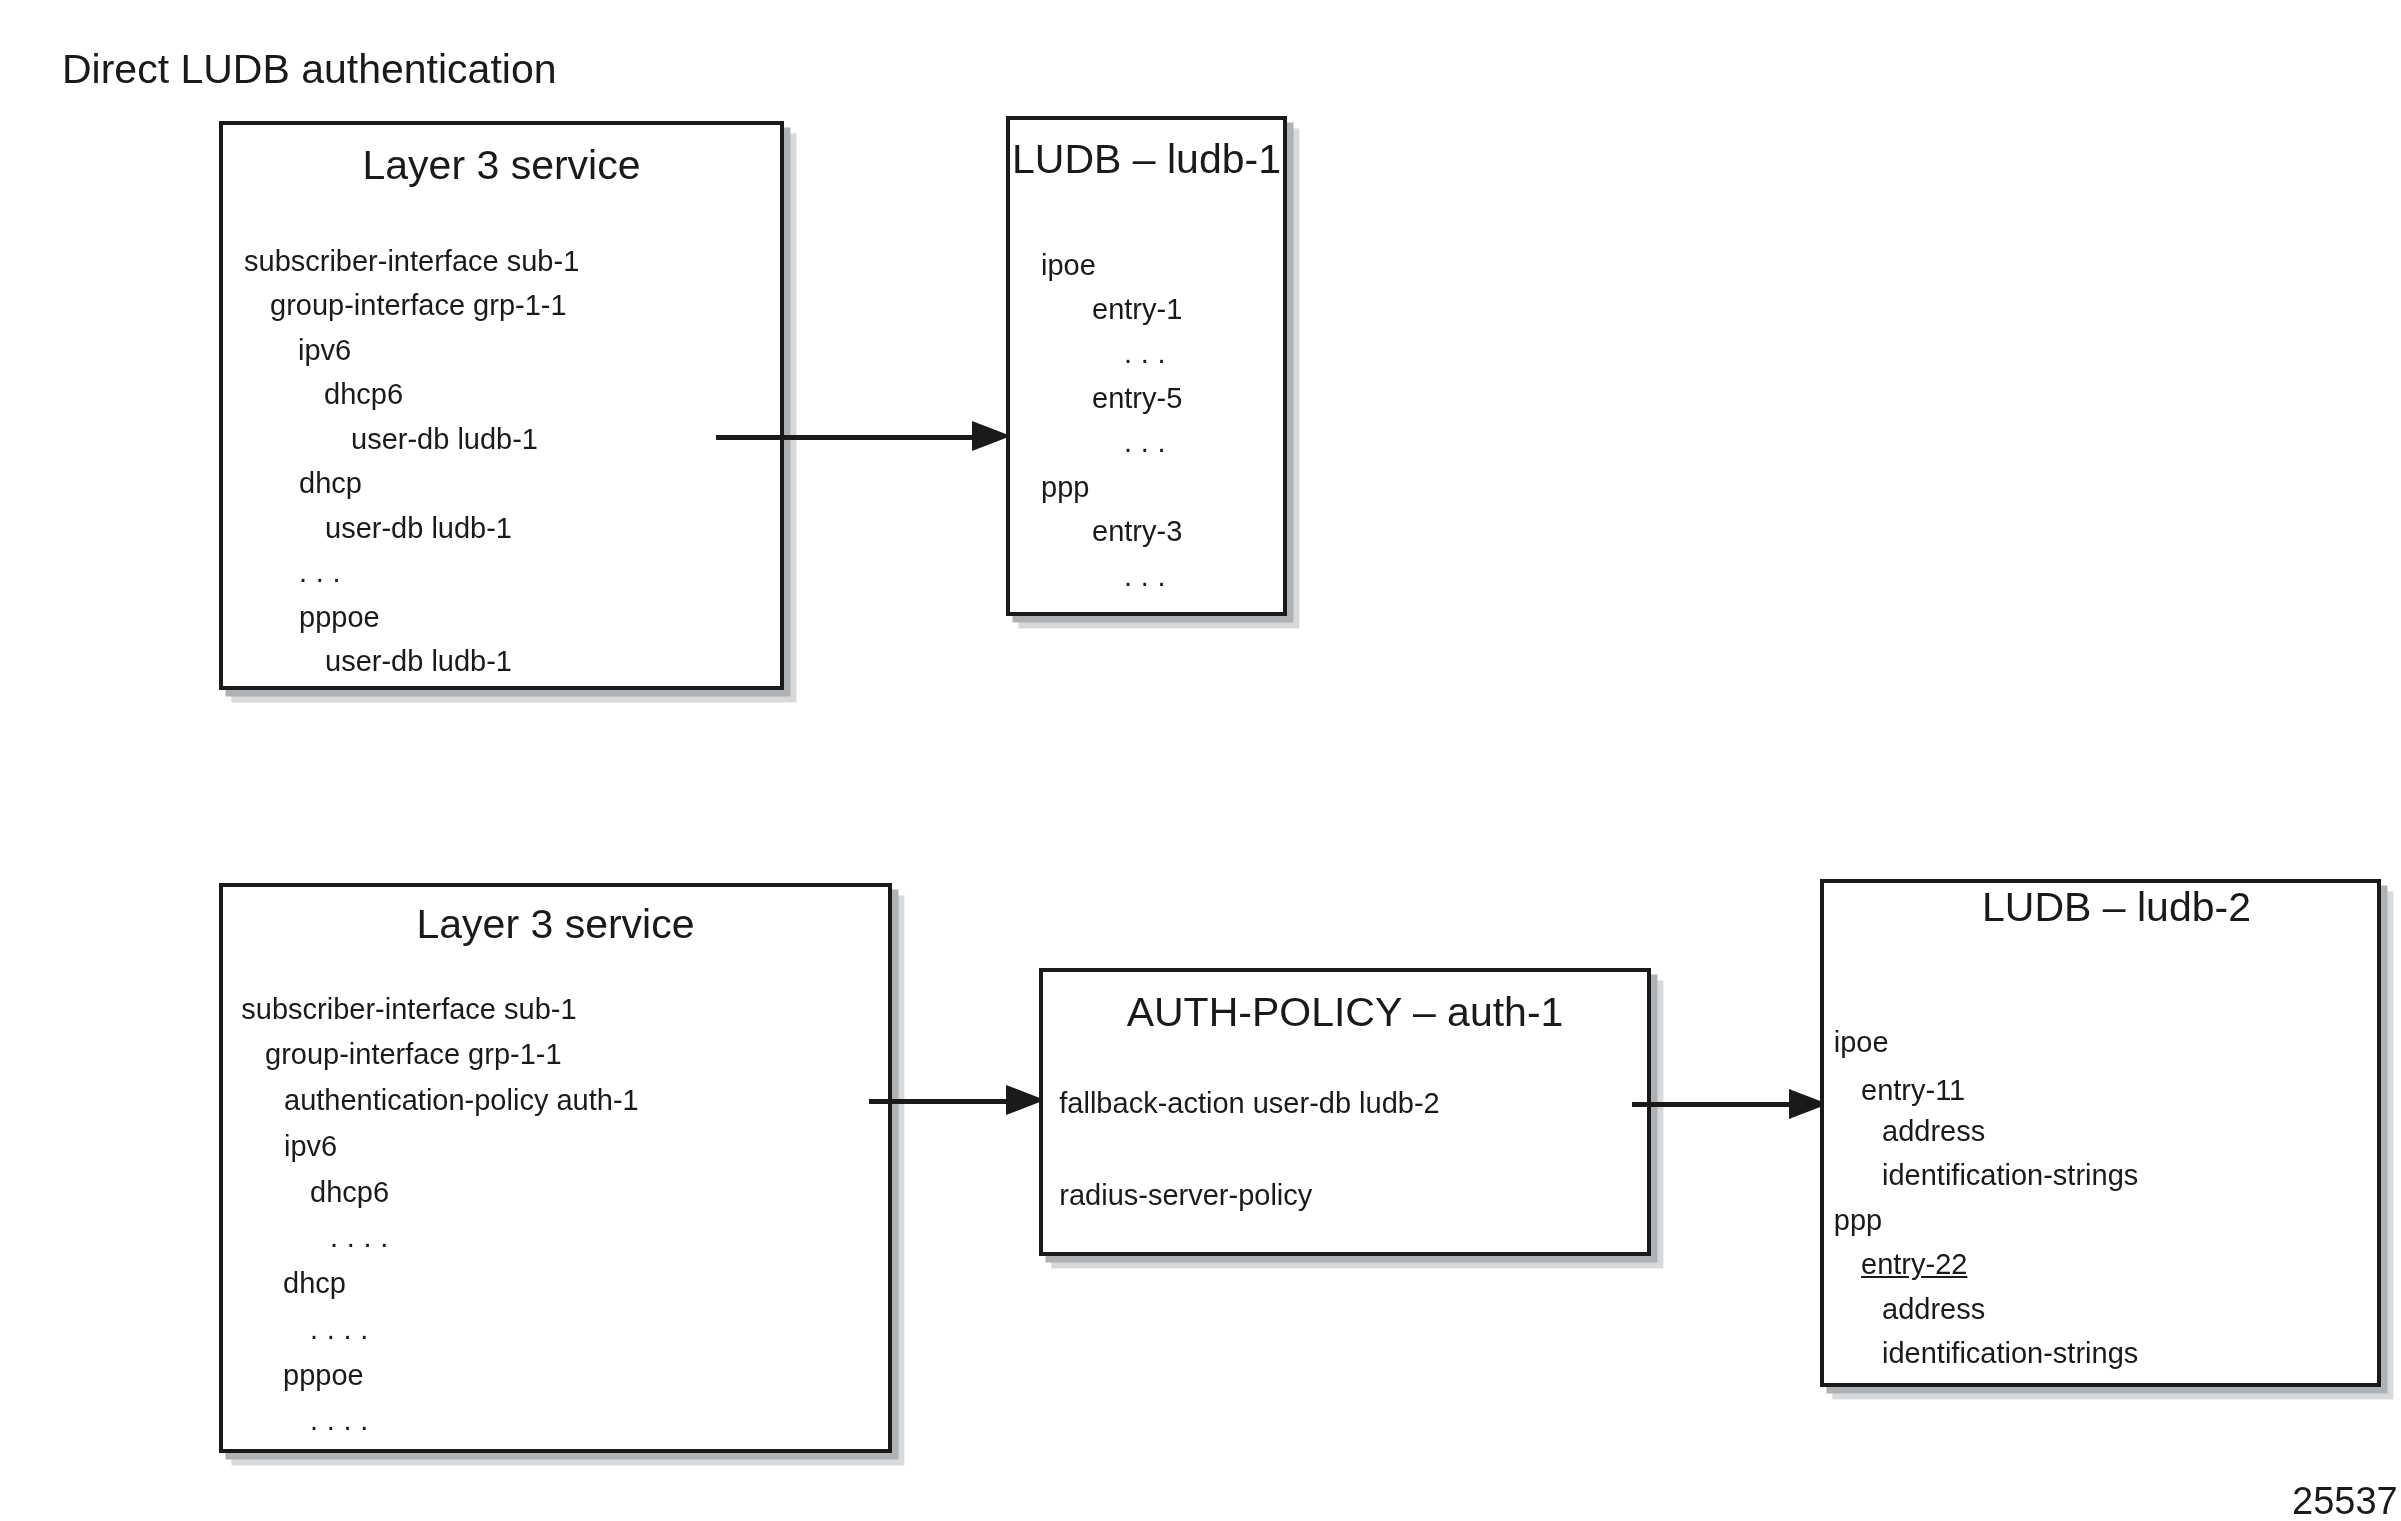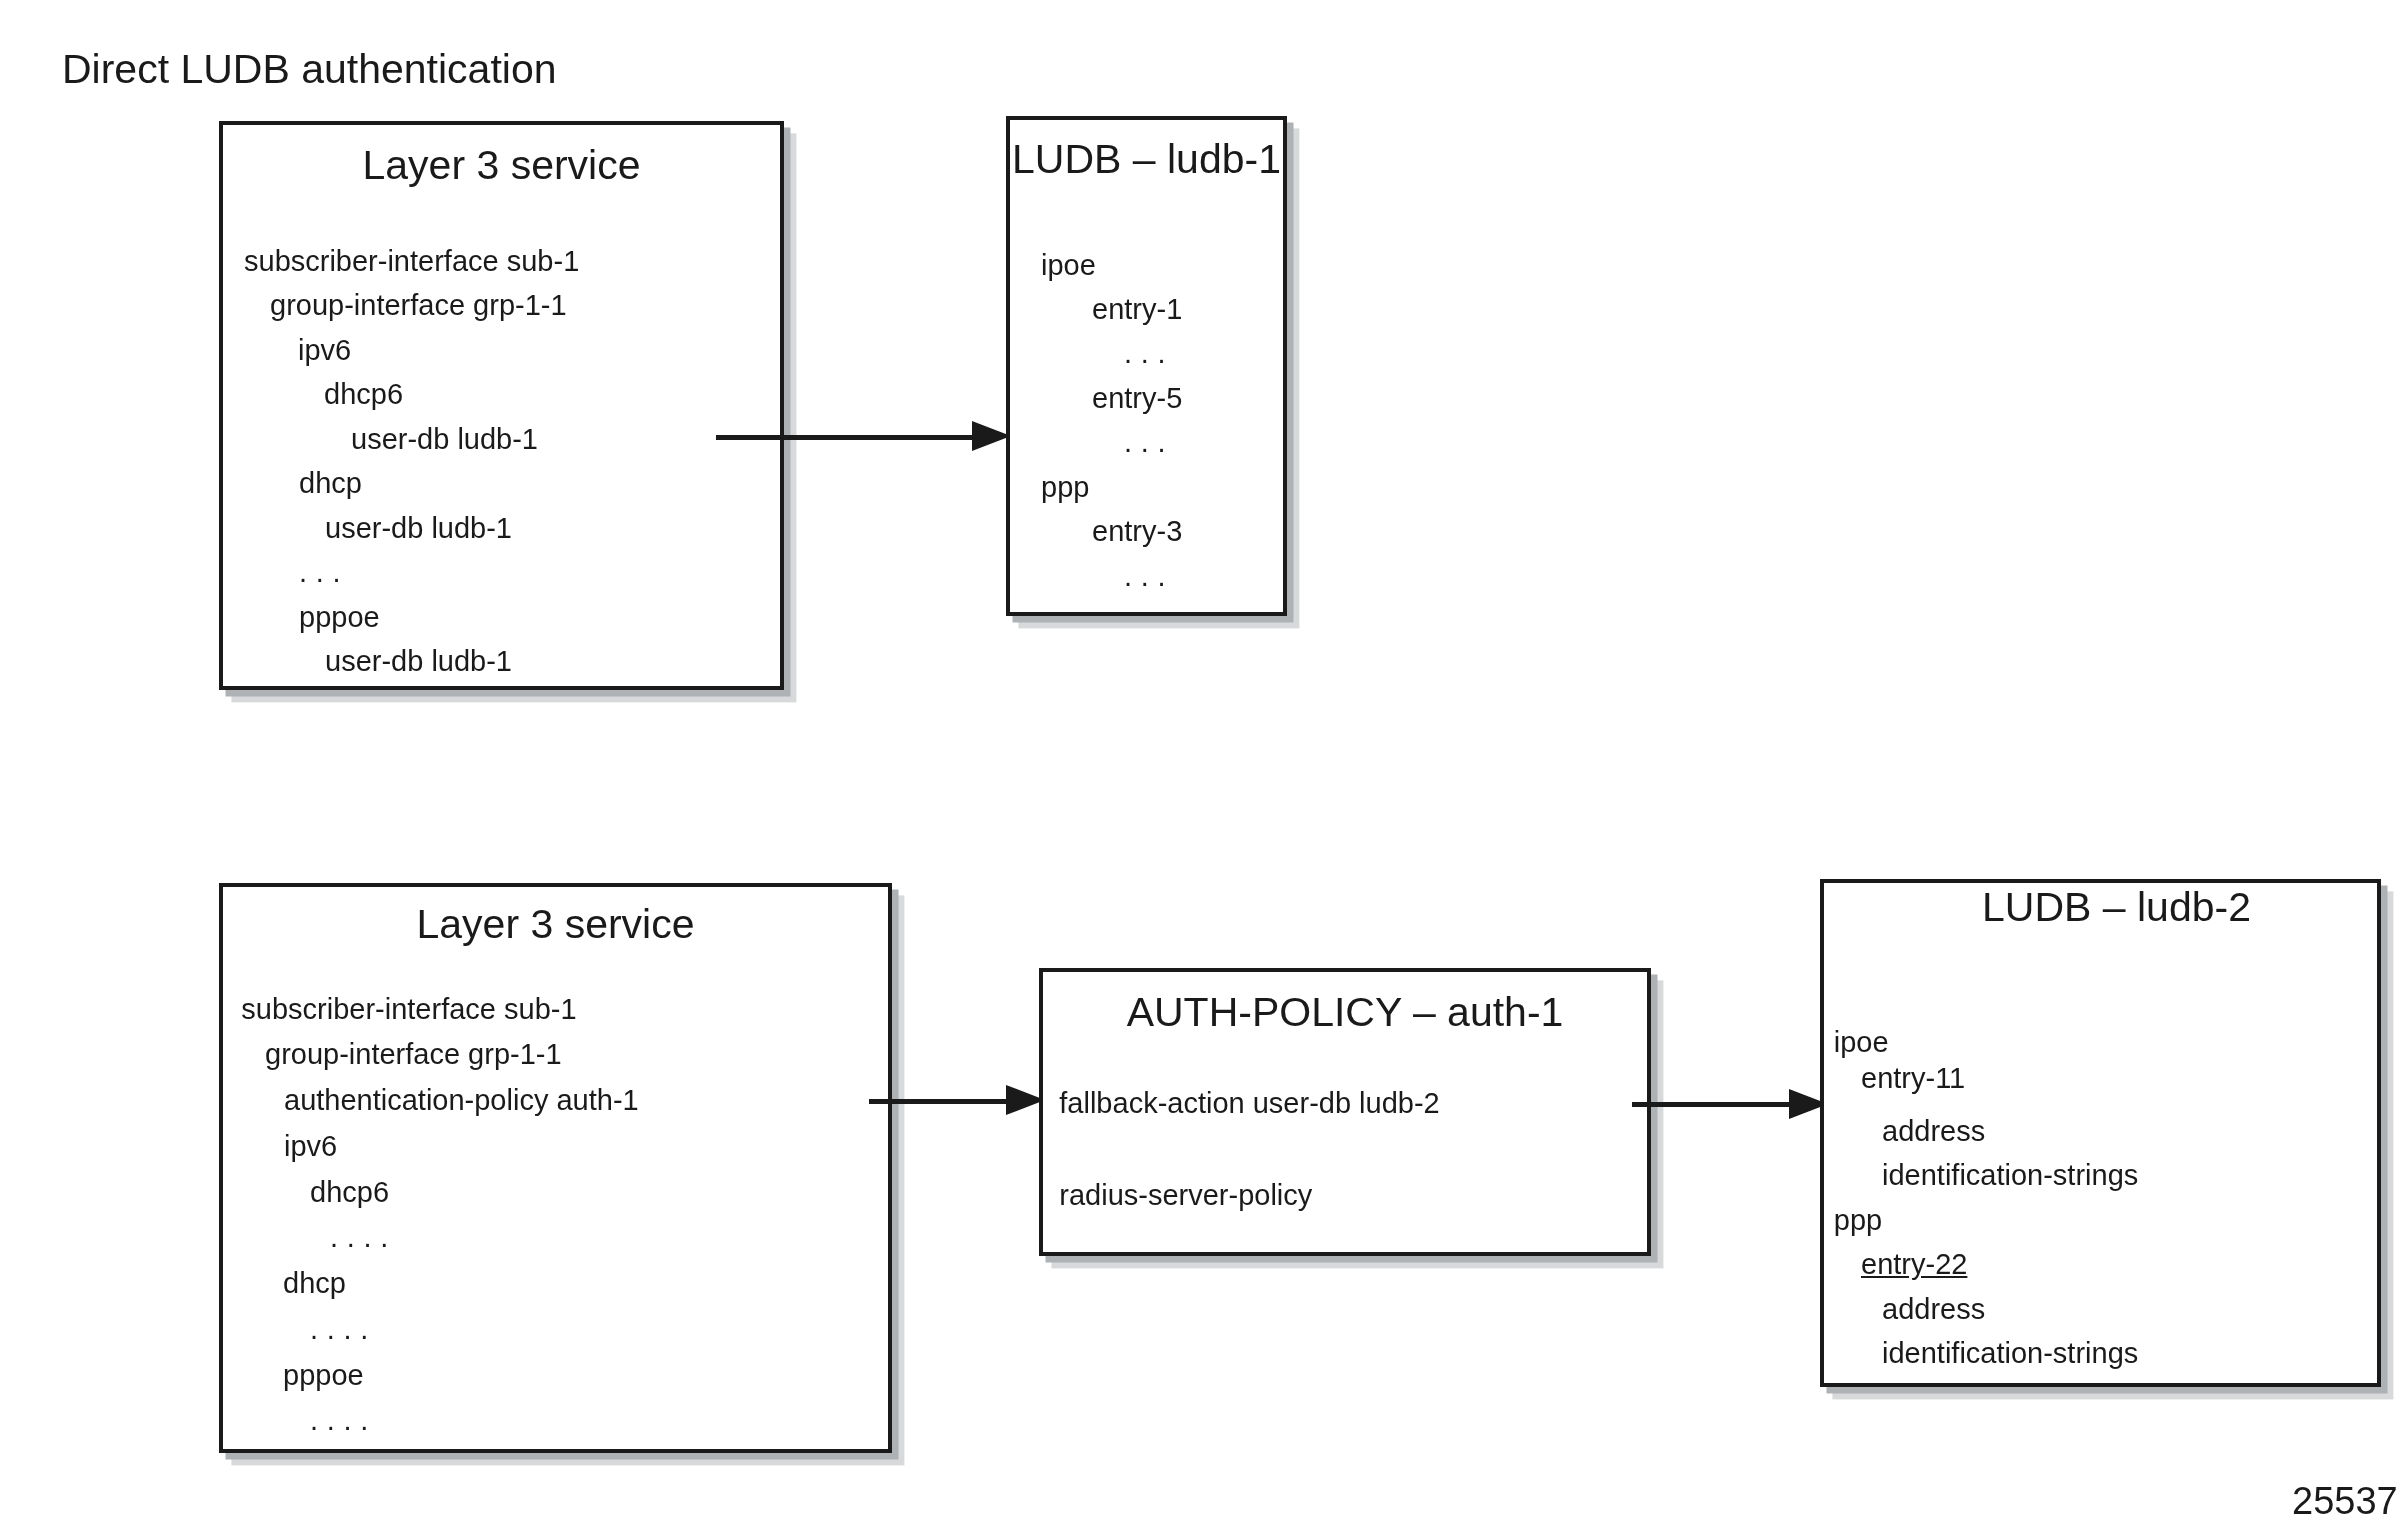--- a/index.html
+++ b/index.html
@@ -124,21 +124,21 @@
   </div>
 
   <div>
     <div class="arrow-line" style="left:1632px; top:1102px; width:158px;"></div>
     <div class="arrow-head" style="left:1789px; top:1089px;"></div>
   </div>
 
   <div class="box" style="left:1820px; top:879px; width:561px; height:508px;">
     <div class="box-title" style="top:1px;margin-left:32px;">LUDB – ludb-2</div>
     <div class="cfg-line" style="top:136px; left:9.8px;">ipoe</div>
-    <div class="cfg-line" style="top:172px; left:37px;text-align:right;">entry-11</div>
+    <div class="cfg-line" style="top:184px; left:37px;text-align:right;">entry-11</div>
     <div class="cfg-line" style="top:225px; left:58px;">address</div>
     <div class="cfg-line" style="top:269px; left:58px;">identification-strings</div>
     <div class="cfg-line" style="top:314px; left:9.8px;">ppp</div>
     <div class="cfg-line" style="top:358px; left:37px;text-decoration:underline;">entry-22</div>
     <div class="cfg-line" style="top:403px; left:58px;">address</div>
     <div class="cfg-line" style="top:447px; left:58px;">identification-strings</div>
   </div>
 
   <div class="figure-number" style="right:3.3px; top:1481px;">25537</div>
 

